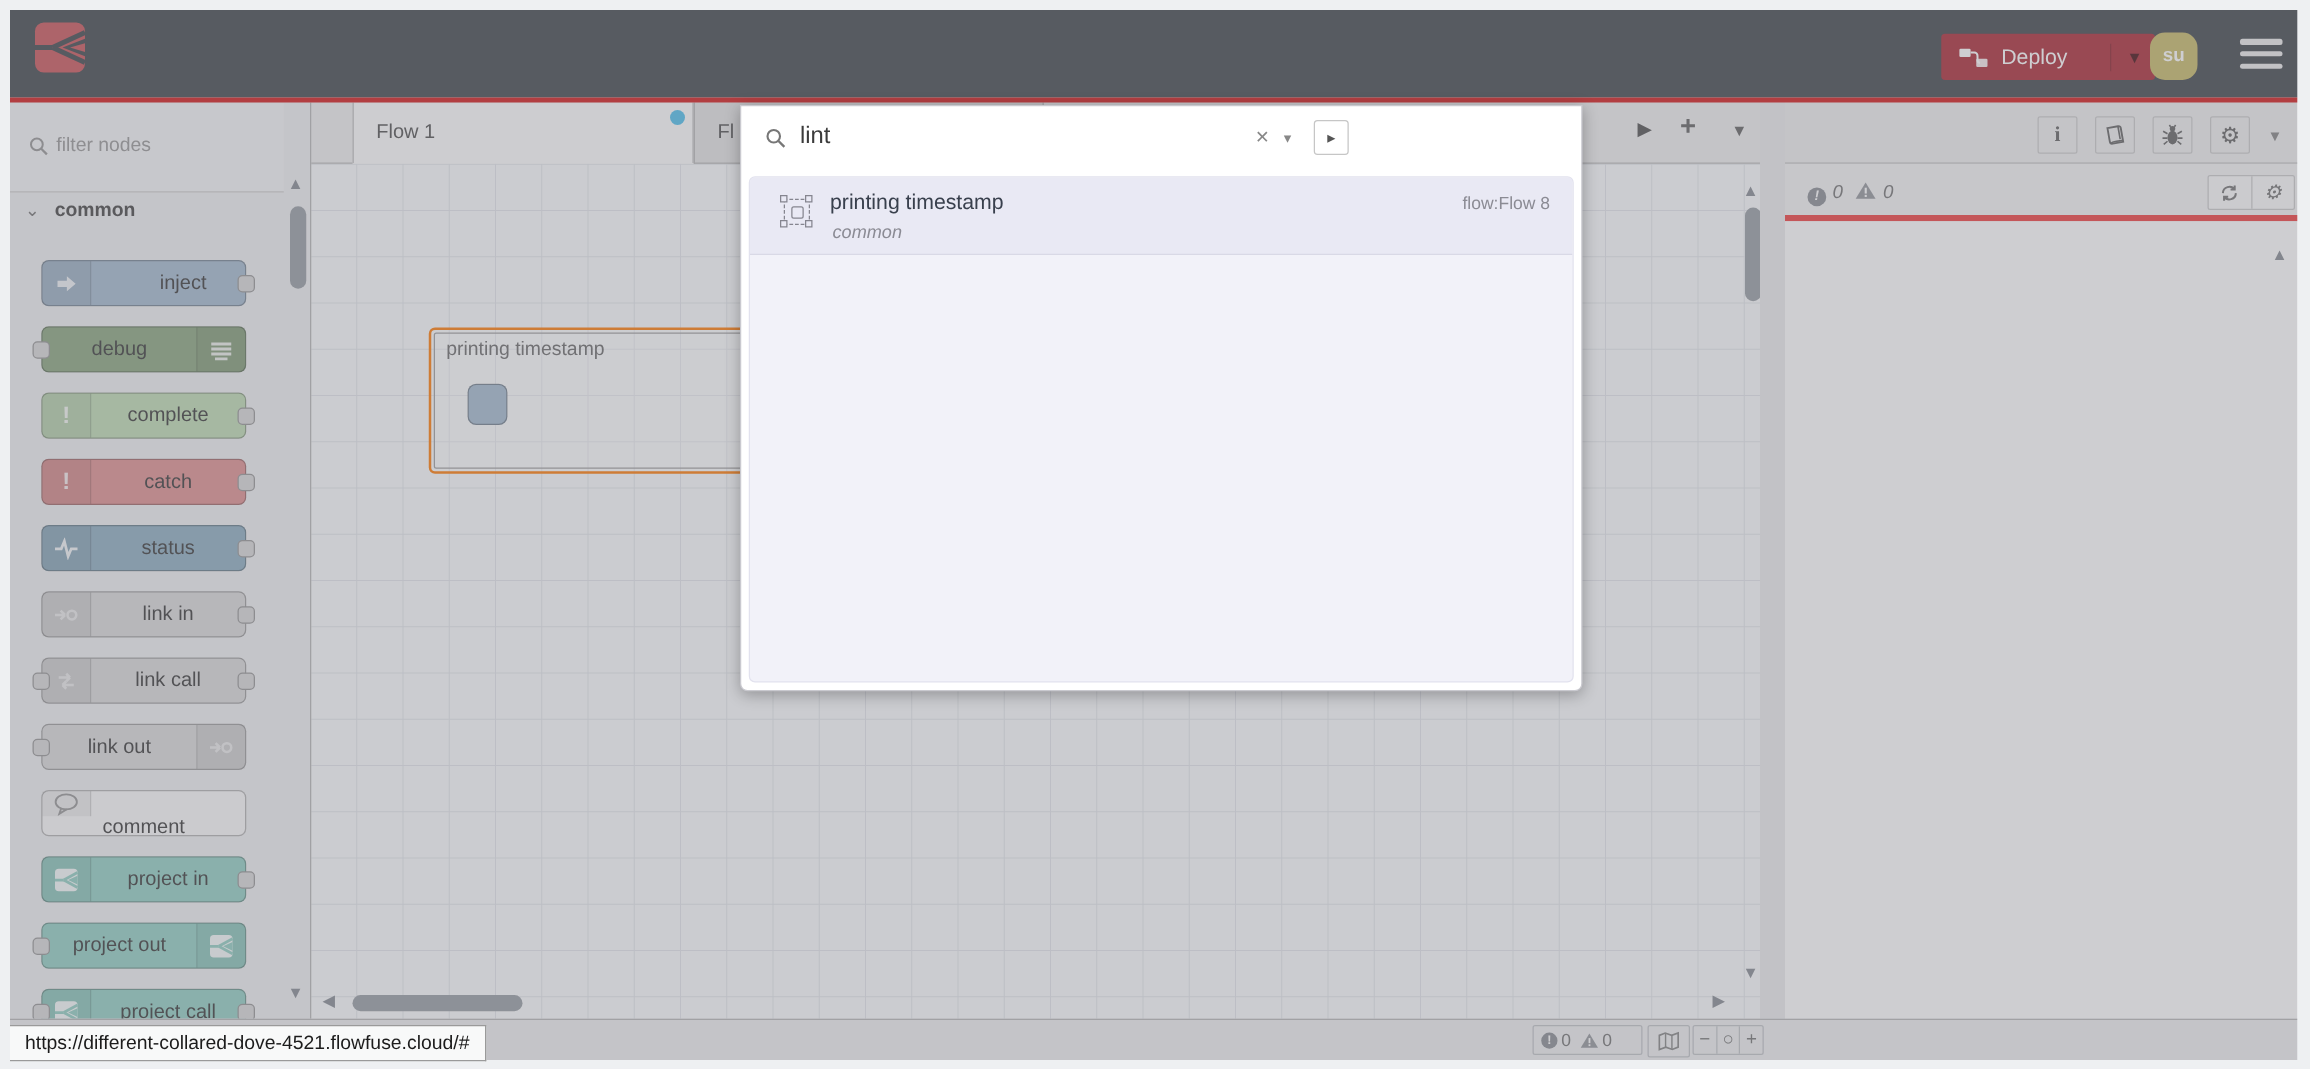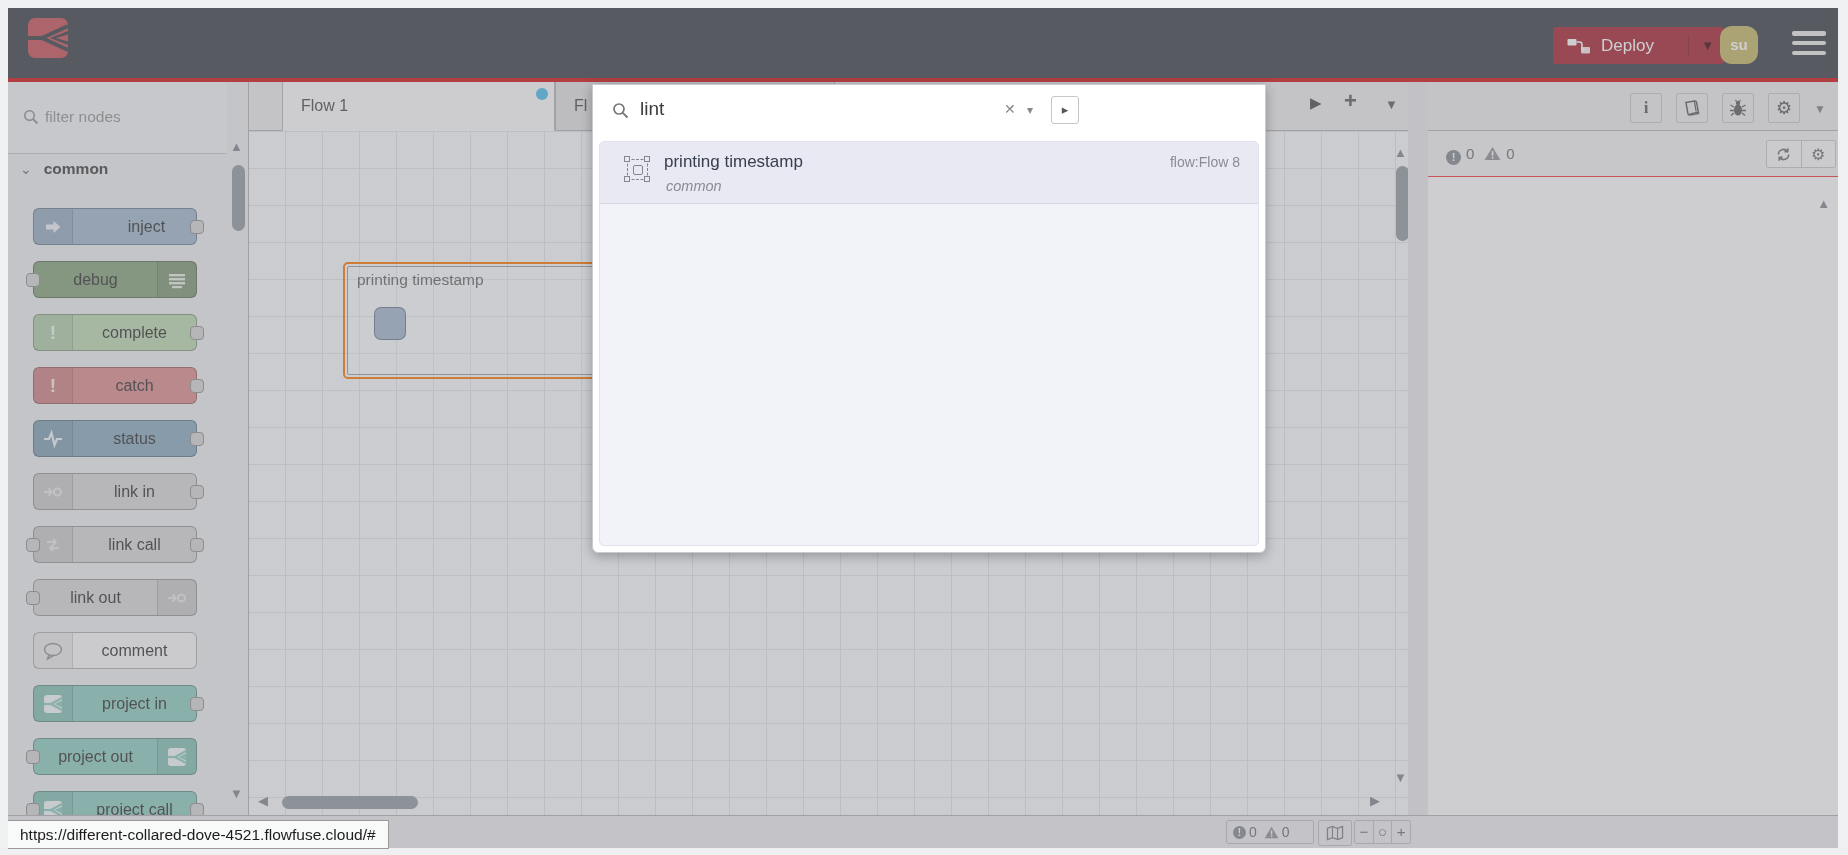--- a/index.html
+++ b/index.html
@@ -72,21 +72,21 @@
   #sidebar{left:1428px;top:82px;width:410px;height:733px;background:#fff;z-index:8;}
   #sb-tabs{left:0;top:0;width:410px;height:49px;background:#f0f0f0;border-bottom:1px solid #bbb;box-sizing:border-box;}
   #sb-tab-lint{left:13px;top:7px;width:153px;height:42px;background:#fff;border:1px solid #bbb;border-bottom:none;box-sizing:border-box;font-size:16px;color:#555;line-height:40px;}
   #sb-tab-lint .kit{margin:0 8px 0 12px;vertical-align:-3px;}
   .sb-btn{position:absolute;top:11px;width:32px;height:30px;border:1px solid #ccc;border-radius:2px;box-sizing:border-box;text-align:center;color:#666;}
   #sb-info{left:202px;font-family:"Liberation Serif",serif;font-weight:bold;font-size:17px;line-height:28px;}
   #sb-book{left:248px;}
   #sb-bug{left:294px;}
   #sb-gear{left:340px;font-size:18px;line-height:28px;}
   #sb-caret{left:386px;top:20px;color:#888;font-size:12px;}
-  #sb-tools{left:0;top:49px;width:410px;height:46px;background:#f4f4f5;border-bottom:1px solid #ef4444;box-sizing:border-box;}
+  #sb-tools{left:0;top:49px;width:410px;height:46px;background:#f4f4f5;border-bottom:5px solid #ef4444;box-sizing:border-box;font-style:italic;}
   .cnt-ic{display:inline-block;width:15px;height:15px;border-radius:50%;background:#8d9096;color:#fff;font-size:11px;font-weight:bold;text-align:center;line-height:15px;vertical-align:-2px;}
   .cnt-n{font-size:15px;color:#777;margin:0 10px 0 5px;}
   #sb-counts{left:18px;top:14px;}
   #sb-actions{left:338px;top:9px;width:70px;height:28px;border:1px solid #ccc;border-radius:2px;background:#fbfbfb;display:flex;box-sizing:border-box;}
   #sb-actions .cell{flex:1;display:flex;align-items:center;justify-content:center;color:#777;}
   #sb-actions .cell:first-child{border-right:1px solid #ccc;}
   #sb-content{left:0;top:95px;width:410px;height:638px;background:#fff;}
   #sb-content .scroll-ar{position:absolute;right:8px;top:20px;}
   
   #footer{left:8px;top:815px;width:1830px;height:33px;background:#eff0f1;border-top:1px solid #b9b9b9;z-index:10;box-sizing:border-box;}
@@ -254,21 +254,21 @@
       <span class="picon r">
         <svg width="20" height="20" viewBox="0 0 20 20" opacity=".6">
             <path d="M1 10 h8 M9 10 l-3.5 -3.5 M9 10 l-3.5 3.5" stroke="#fff" stroke-width="2" fill="none"></path>
             <circle cx="14.5" cy="10" r="3.5" stroke="#fff" stroke-width="2" fill="none"></circle>
           </svg>
       </span>
       <span class="plabel">link out</span>
       <span class="pport in"></span>
     </div>
 
-    <div class="pnode" style="top:550px;background:#fbfbfb;">
+    <div class="pnode" style="top:550px;background:#fbfbfb;flex-direction:column;">
       <span class="picon l">
         <svg width="22" height="20" viewBox="0 0 22 20">
             <ellipse cx="11" cy="8.5" rx="8.5" ry="6" fill="none" stroke="#9a9a9a" stroke-width="1.5"></ellipse>
             <path d="M7 13.5 L5.5 18 L11.5 14.3" fill="none" stroke="#9a9a9a" stroke-width="1.5"></path>
           </svg>
       </span>
       <span class="plabel">comment</span>
     </div>
 
     <div class="pnode" style="top:603px;background:#95d1c5;">

